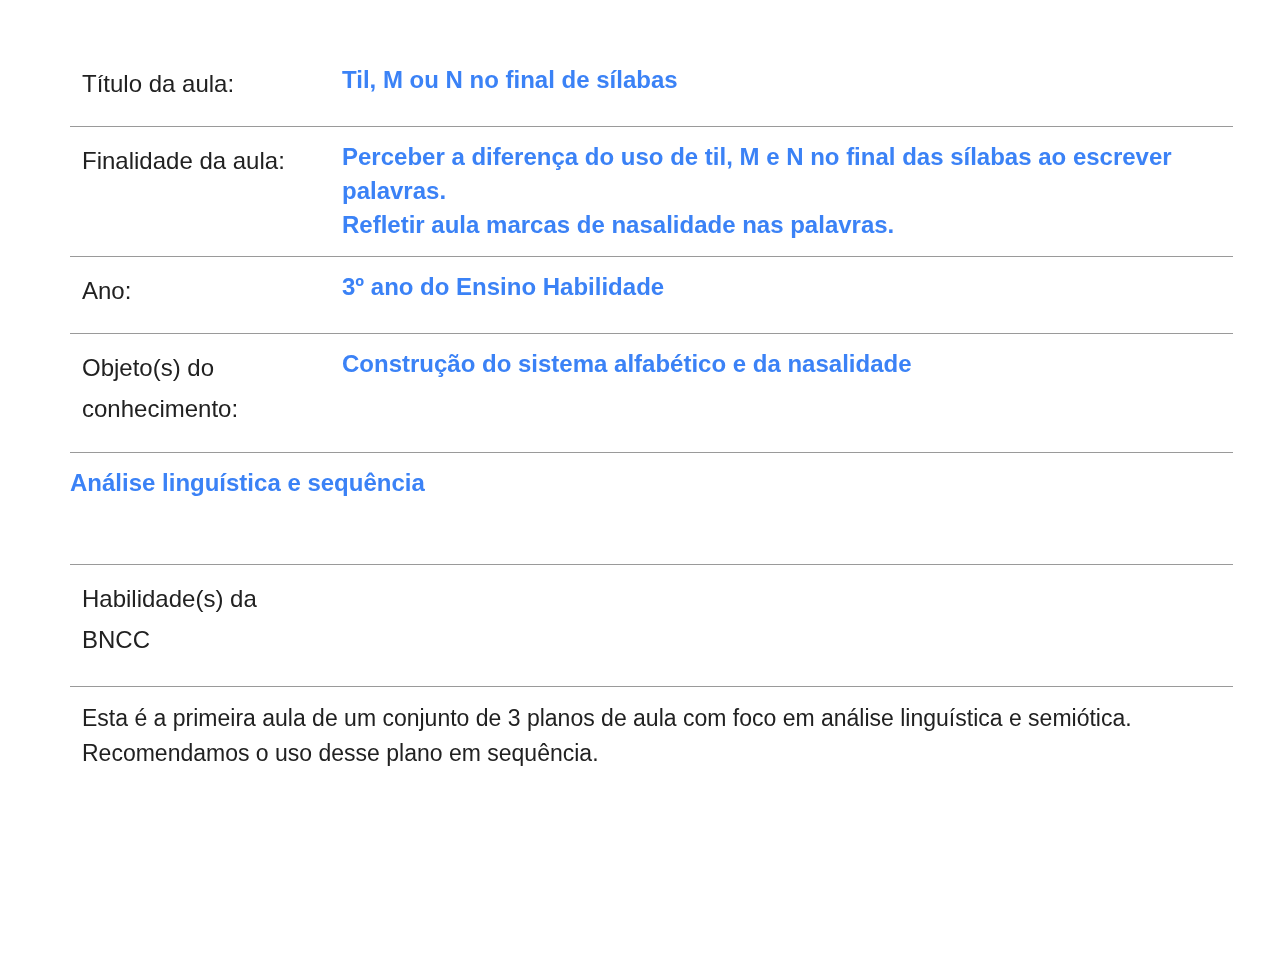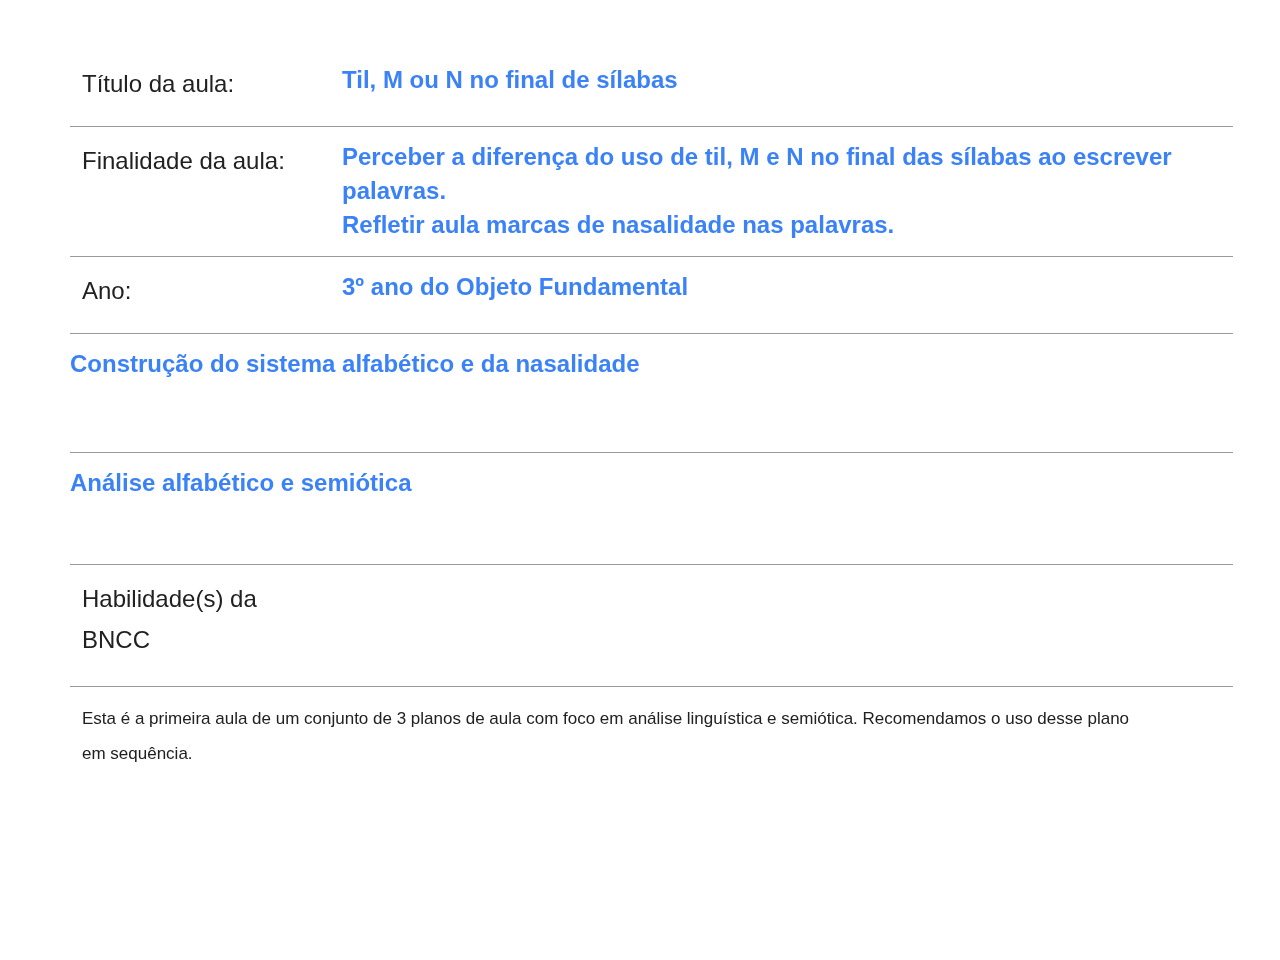--- a/index.html
+++ b/index.html
@@ -41,21 +41,21 @@
   }
   .row-1 { min-height: 77px; }
   .row-2 { min-height: 130px; }
   .row-3 { min-height: 77px; }
   .row-4 { min-height: 119px; }
   .row-5 { min-height: 112px; }
   .row-6 { min-height: 122px; gap: 22px; }
   .footer-note {
     padding: 14px 0 0 12px;
     max-width: 1085px;
-    font-size: 17px;
+    font-size: 23px;
     line-height: 35px;
     font-weight: 400;
     color: #212121;
   }
 </style>
 </head>
 <body>
 
 <div class="doc">
 
@@ -65,29 +65,30 @@
   </div>
 
   <div class="row row-2">
     <div class="label-cell">Finalidade da aula:</div>
     <div class="value-cell">Perceber a diferença do uso de til, M e N no final das sílabas ao escrever palavras.
 Refletir aula marcas de nasalidade nas palavras.</div>
   </div>
 
   <div class="row row-3">
     <div class="label-cell">Ano:</div>
-    <div class="value-cell">3º ano do Objeto Fundamental</div>
+    <div class="value-cell">3º ano do Ensino Habilidade</div>
   </div>
 
   <div class="row row-4">
+    <div class="label-cell">Objeto(s) do conhecimento:</div>
     <div class="value-cell">Construção do sistema alfabético e da nasalidade</div>
   </div>
 
   <div class="row row-5">
-    <div class="value-cell">Análise alfabético e semiótica</div>
+    <div class="value-cell">Análise linguística e sequência</div>
   </div>
 
   <div class="row row-6">
     <div class="label-cell">Habilidade(s) da BNCC</div>
   </div>
 
   <div class="footer-note">Esta é a primeira aula de um conjunto de 3 planos de aula com foco em análise linguística e semiótica. Recomendamos o uso desse plano em sequência.</div>
 
 </div>
 

